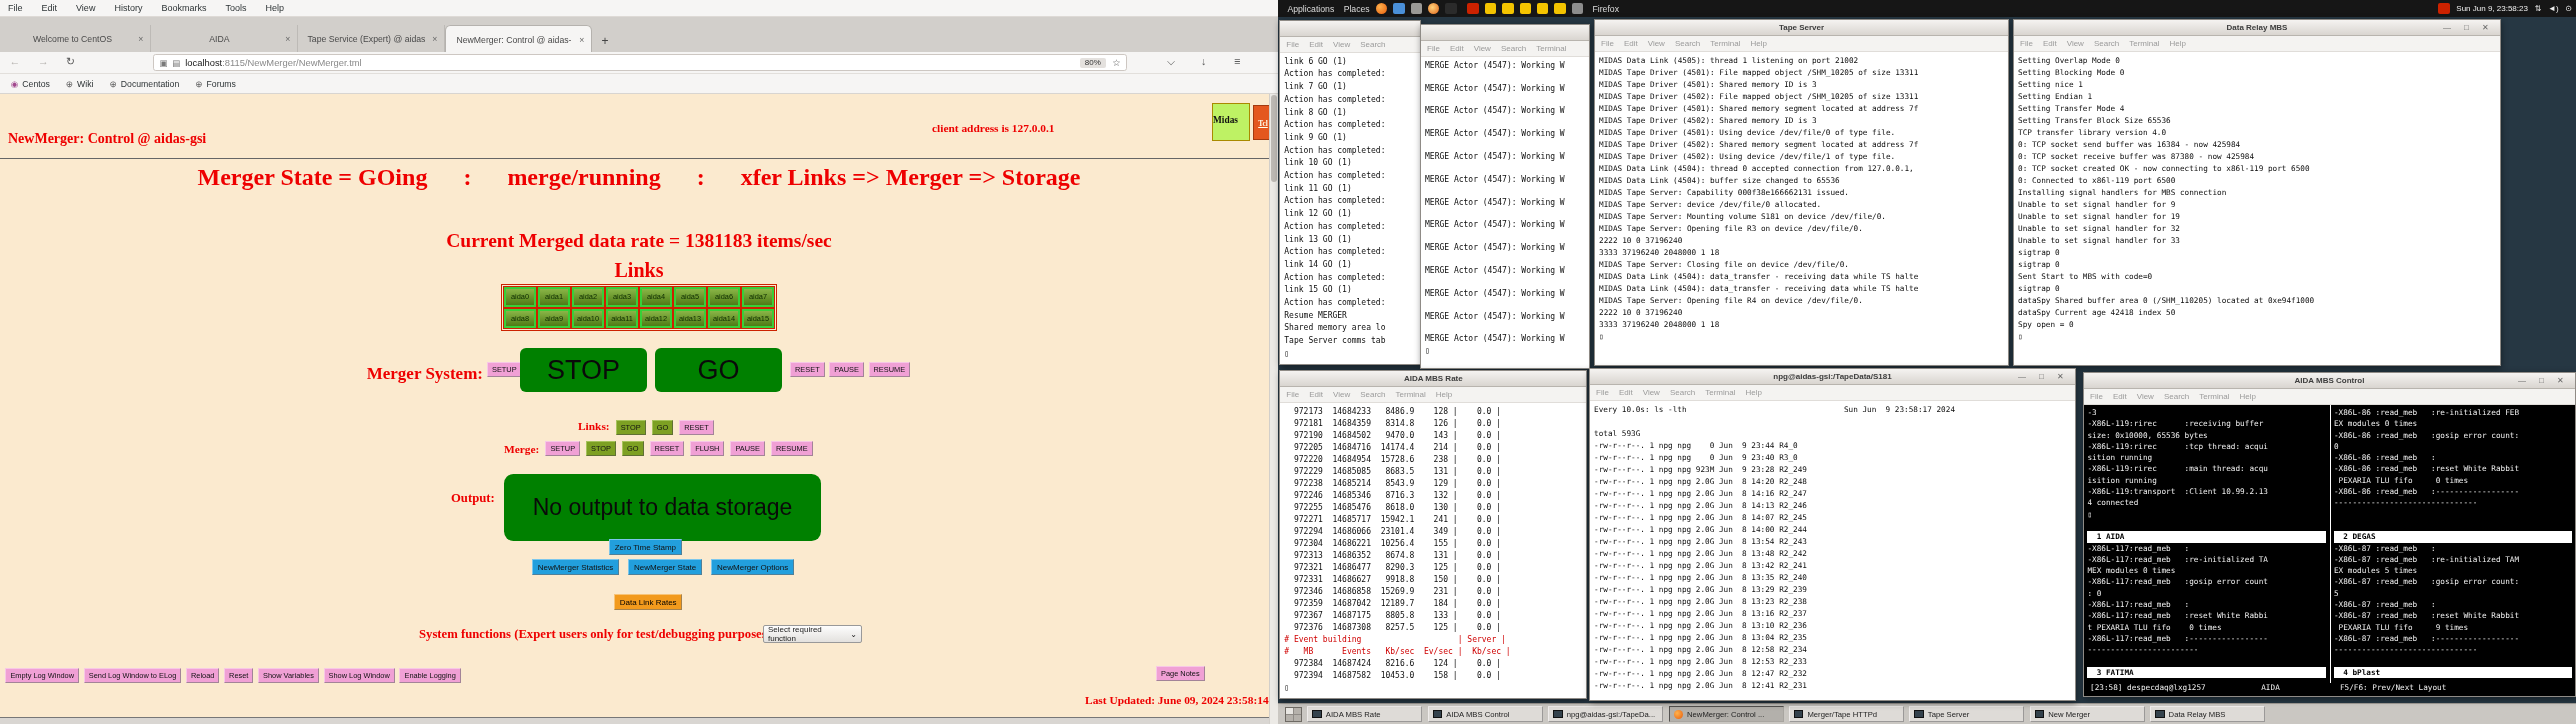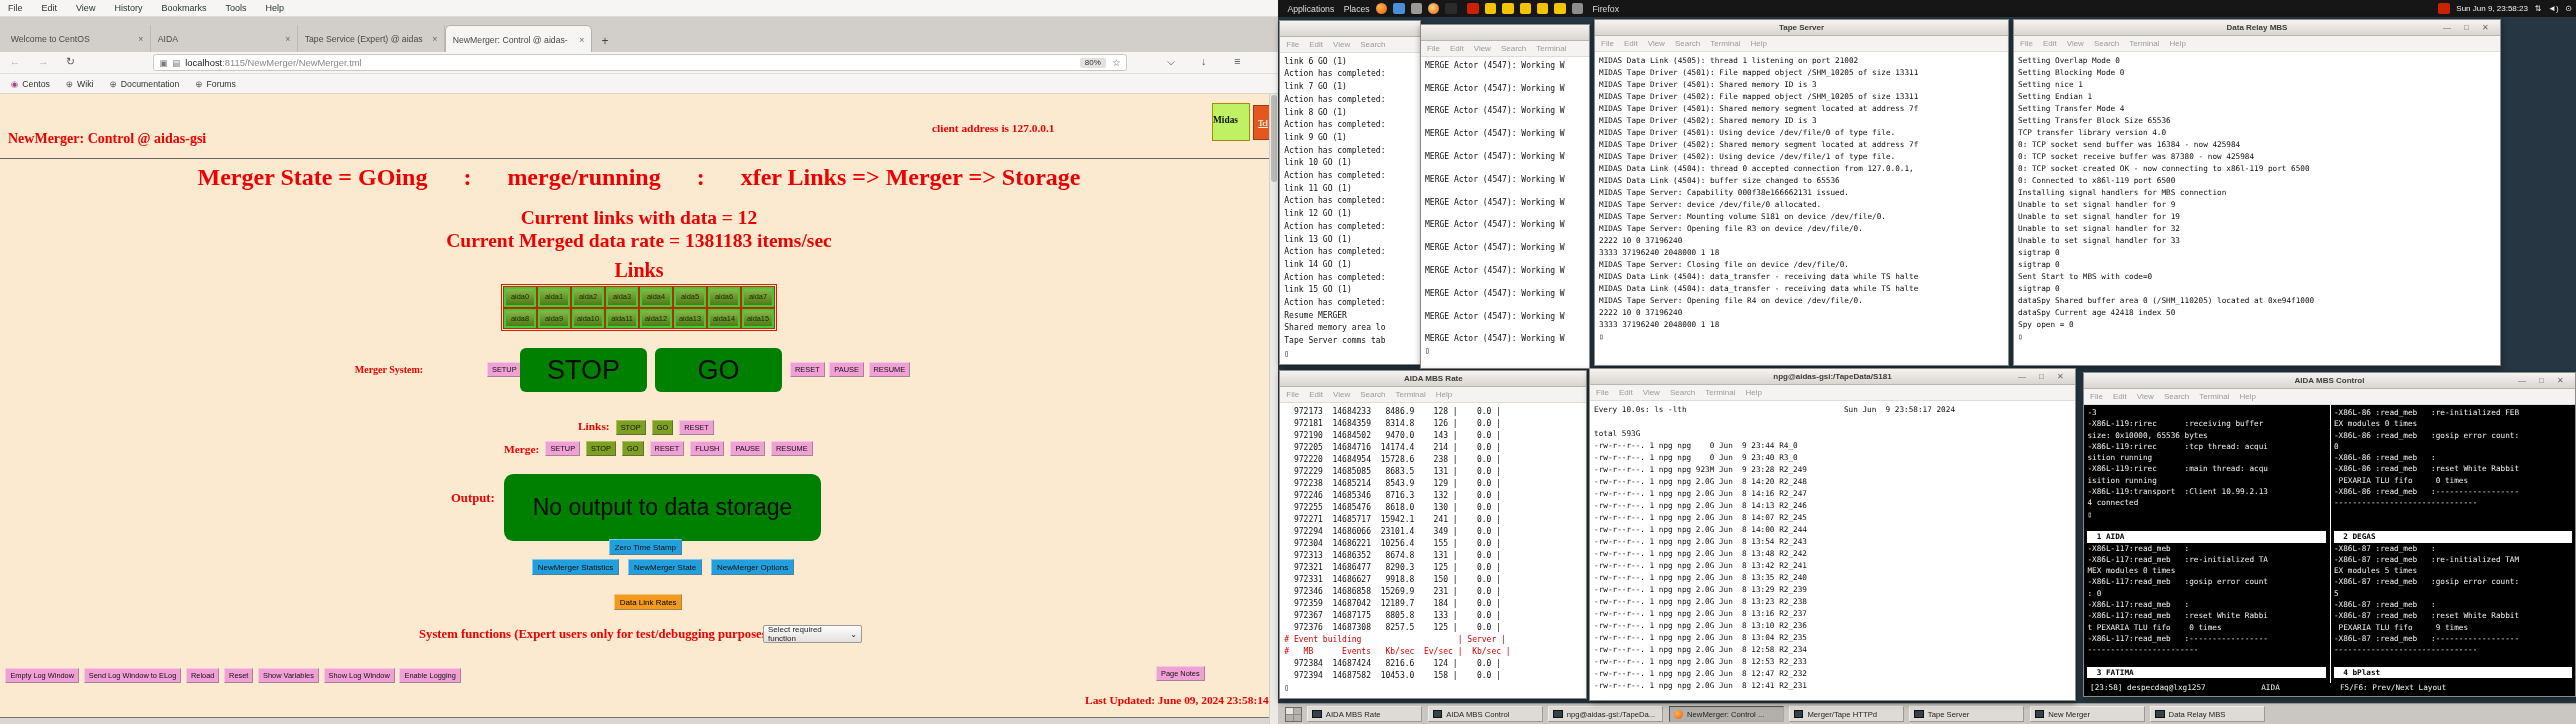--- a/index.html
+++ b/index.html
@@ -4,21 +4,21 @@
 <style>
   * { margin:0; padding:0; box-sizing:border-box; }
   html,body { width:2576px; height:725px; overflow:hidden; background:#000; font-family:"Liberation Sans",sans-serif; }
   
   #left { position:absolute; left:0; top:0; width:1278px; height:725px; background:#fbeacf; }
   #ff-menubar { position:absolute; left:0; top:0; width:100%; height:17px; background:#f6f5f4; border-bottom:0.7px solid #dedad6; display:flex; gap:19px; padding-left:8px; align-items:center; font-size:9px; color:#2e3436; }
   #ff-menubar span { cursor:default; }
   #ff-tabbar { position:absolute; left:0; top:17px; width:100%; height:36px; background:#d2cfcb; display:flex; align-items:flex-end; padding-left:4px; }
   .tab { width:147px; height:28px; display:flex; align-items:center; padding:0 6.7px; font-size:8.7px; color:#4a4a4a; border-right:0.7px solid #bdbab6; }
   .tab.active { background:#f6f5f4; border:0.7px solid #b5b2ae; border-bottom:none; border-radius:5.4px 5.4px 0 0; }
-  .tab-title { flex:1; white-space:nowrap; overflow:hidden; text-overflow:clip; }
+  .tab-title { flex:1; white-space:nowrap; overflow:hidden; text-overflow:clip;text-align:center; }
   .tab-close { margin-left:4px; color:#666; }
   .newtab { font-size:12px; color:#444; margin-left:9.4px; padding-bottom:5.4px; }
   #ff-navbar { position:absolute; left:0; top:52px; width:100%; height:21.5px; background:#f6f5f4; border-bottom:0.7px solid #e2dfdb; }
   .navicon { position:absolute; top:3.4px; font-size:10.7px; color:#5c5c5c; }
   .navicon.dim { color:#b3b0ac; }
   #urlbar { position:absolute; left:153px; top:2px; width:974px; height:17.4px; background:#fff; border:0.7px solid #cdc7c2; border-radius:2.7px; display:flex; align-items:center; padding:0 5.4px; font-size:9.4px; }
   #urlbar .uicon { color:#7a7a7a; margin-right:4.7px; font-size:8.7px; }
   #url-host { color:#1a1a1a; }
   #url-rest { color:#8a8a8a; }
   #zoom-badge { margin-left:auto; background:#e4e1de; border-radius:2px; font-size:8px; color:#333; padding:0.7px 4.7px; }
@@ -36,21 +36,21 @@
   #logo-tcl { position:absolute; left:1253px; top:10.7px; width:20px; height:35px; background:#e4571e; border:0.7px solid #a33a10; color:#ffe; font:bold 7.4px "Liberation Serif",serif; text-align:center; line-height:35px;text-decoration:underline; }
   #pg-hr { position:absolute; left:0; top:64px; width:100%; height:1.3px; background:#666; }
   .ctr { position:absolute; left:0; width:100%; text-align:center; font-weight:bold; white-space:pre; }
   #pg-h1 { top:70px; font-size:24px; }
   #pg-h2a { top:113px; font-size:19.5px; }
   #pg-h2b { top:136px; font-size:19.5px; }
   #pg-links-t { top:165px; font-size:20px; }
   #aida-grid { position:absolute; left:50%; transform:translateX(-50%); top:190px; border:0.7px solid #cc2200; padding:2px; display:grid; grid-template-columns:repeat(8,1fr); gap:2px; background:#fbeacf; }
   .aida-cell { width:32px; height:19.5px; background:linear-gradient(#8ab547,#4f7b16); border:2px solid #38cf38; outline:0.7px solid #cc2200; color:#0d2b00; font:7.4px "Liberation Sans",sans-serif; display:flex; align-items:center; justify-content:center; }
   .srlabel { font-weight:bold; font-family:"Liberation Serif",serif; color:#ee0000; }
-  #ms-label { position:absolute; left:295px; top:270px; width:188px; text-align:center; font-size:10px; }
+  #ms-label { position:absolute; left:295px; top:270px; width:188px; text-align:right; font-size:17px; }
   .pbtn { background:#f0a0d5; border:1.3px outset #f7c8e6; font:7.4px "Liberation Sans",sans-serif; color:#111; padding:2px 4px; white-space:nowrap; }
   .obtn { background:#7da023; border:1.3px outset #a7c45c; font:7.4px "Liberation Sans",sans-serif; color:#111; padding:2px 4px; }
   #ms-setup { position:absolute; left:487px; top:268px; }
   .bigbtn { position:absolute; top:254px; height:44px; width:127px; background:#008000; border:none; border-radius:6px; color:#0a0a0a; font:27px "Liberation Sans",sans-serif; }
   #big-stop { left:520px; } #big-go { left:655px; }
   #ms-tail { position:absolute; left:790px; top:268px; display:flex; gap:4.7px; }
   #links-row { position:absolute; left:578px; top:326px; display:flex; gap:6px; align-items:flex-start; }
   #links-row .srlabel { font-size:11.4px; }
   #merge-row { position:absolute; left:504px; top:347px; display:flex; gap:6px; align-items:center; }
   #merge-row .srlabel { font-size:11.4px; }
@@ -170,21 +170,20 @@
       </span>
   </div>
 
   <div id="page">
     <div id="pg-title" class="red">NewMerger: Control @ aidas-gsi</div>
     <div id="pg-client" class="red">client address is 127.0.0.1</div>
     <div id="logo-midas">Midas</div>
     <div id="logo-tcl">Tcl</div>
     <div id="pg-hr"></div>
     <div id="pg-h1" class="ctr red">Merger State = GOing      :      merge/running      :      xfer Links =&gt; Merger =&gt; Storage</div>
-    <div id="pg-h2a" class="ctr red">Current links with data = 12</div>
     <div id="pg-h2b" class="ctr red">Current Merged data rate = 1381183 items/sec</div>
     <div id="pg-links-t" class="ctr red">Links</div>
     <div id="aida-grid">
         <div class="aida-cell">aida0</div>
         <div class="aida-cell">aida1</div>
         <div class="aida-cell">aida2</div>
         <div class="aida-cell">aida3</div>
         <div class="aida-cell">aida4</div>
         <div class="aida-cell">aida5</div>
         <div class="aida-cell">aida6</div>

